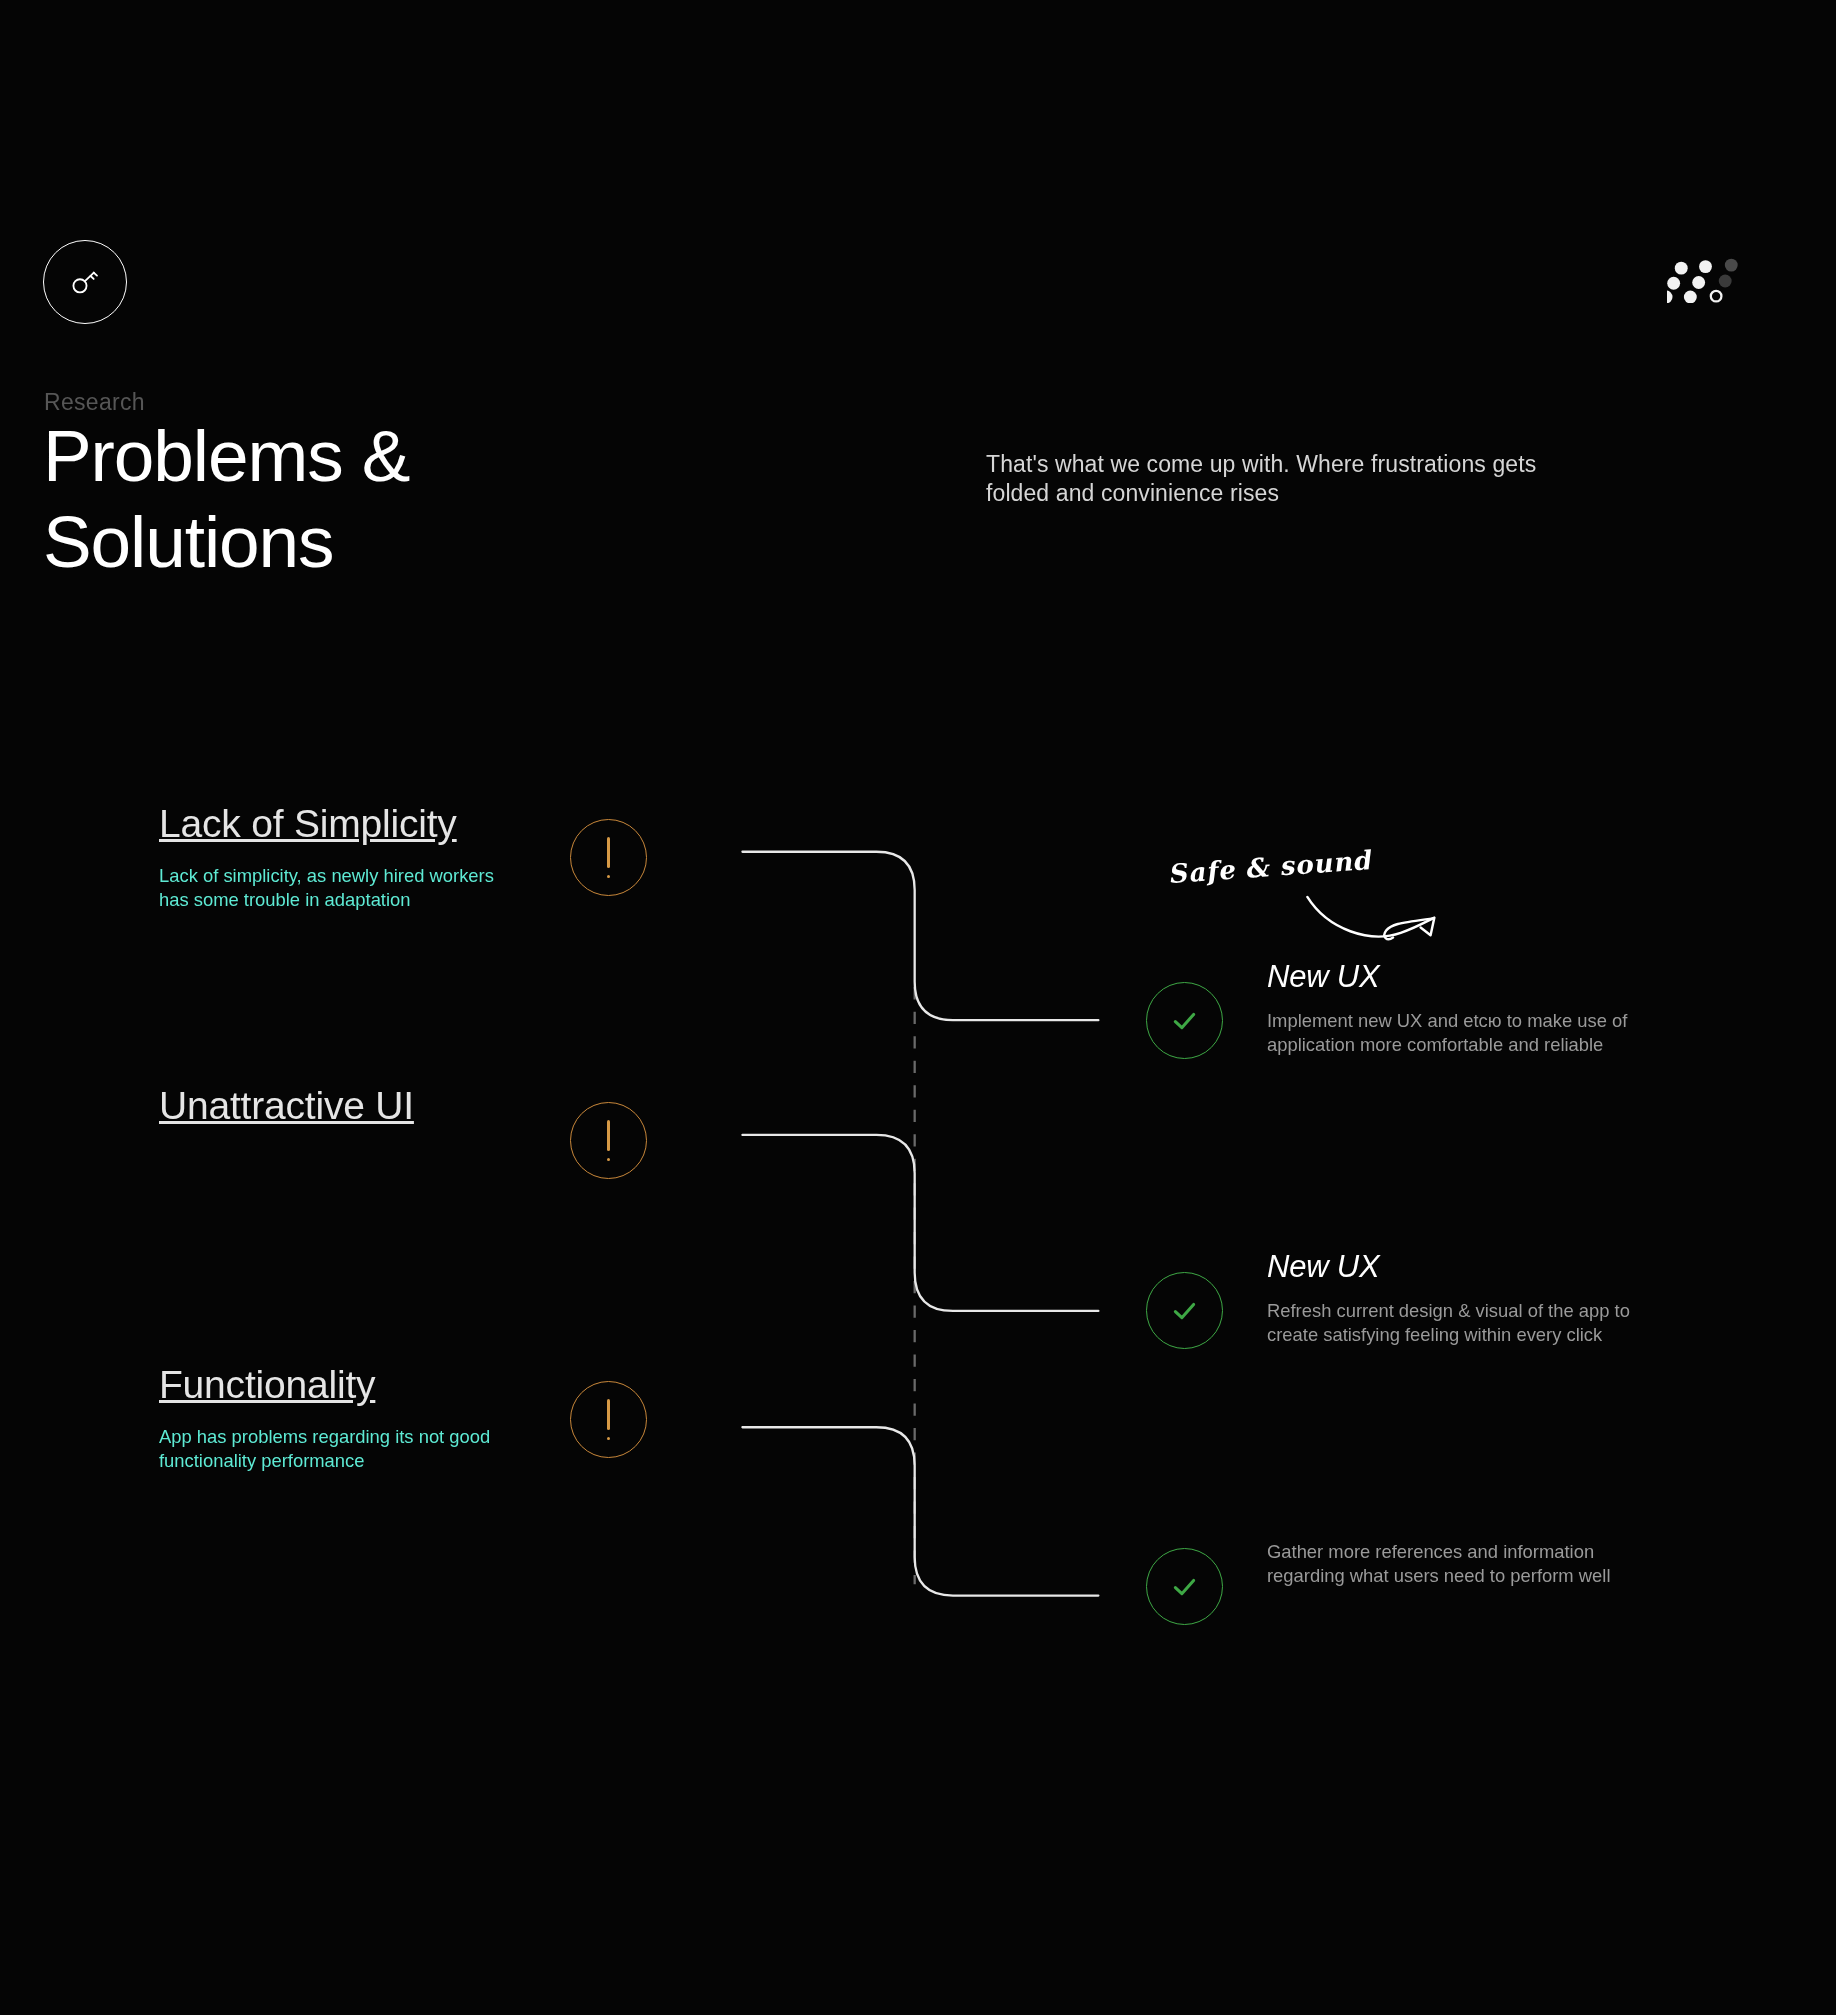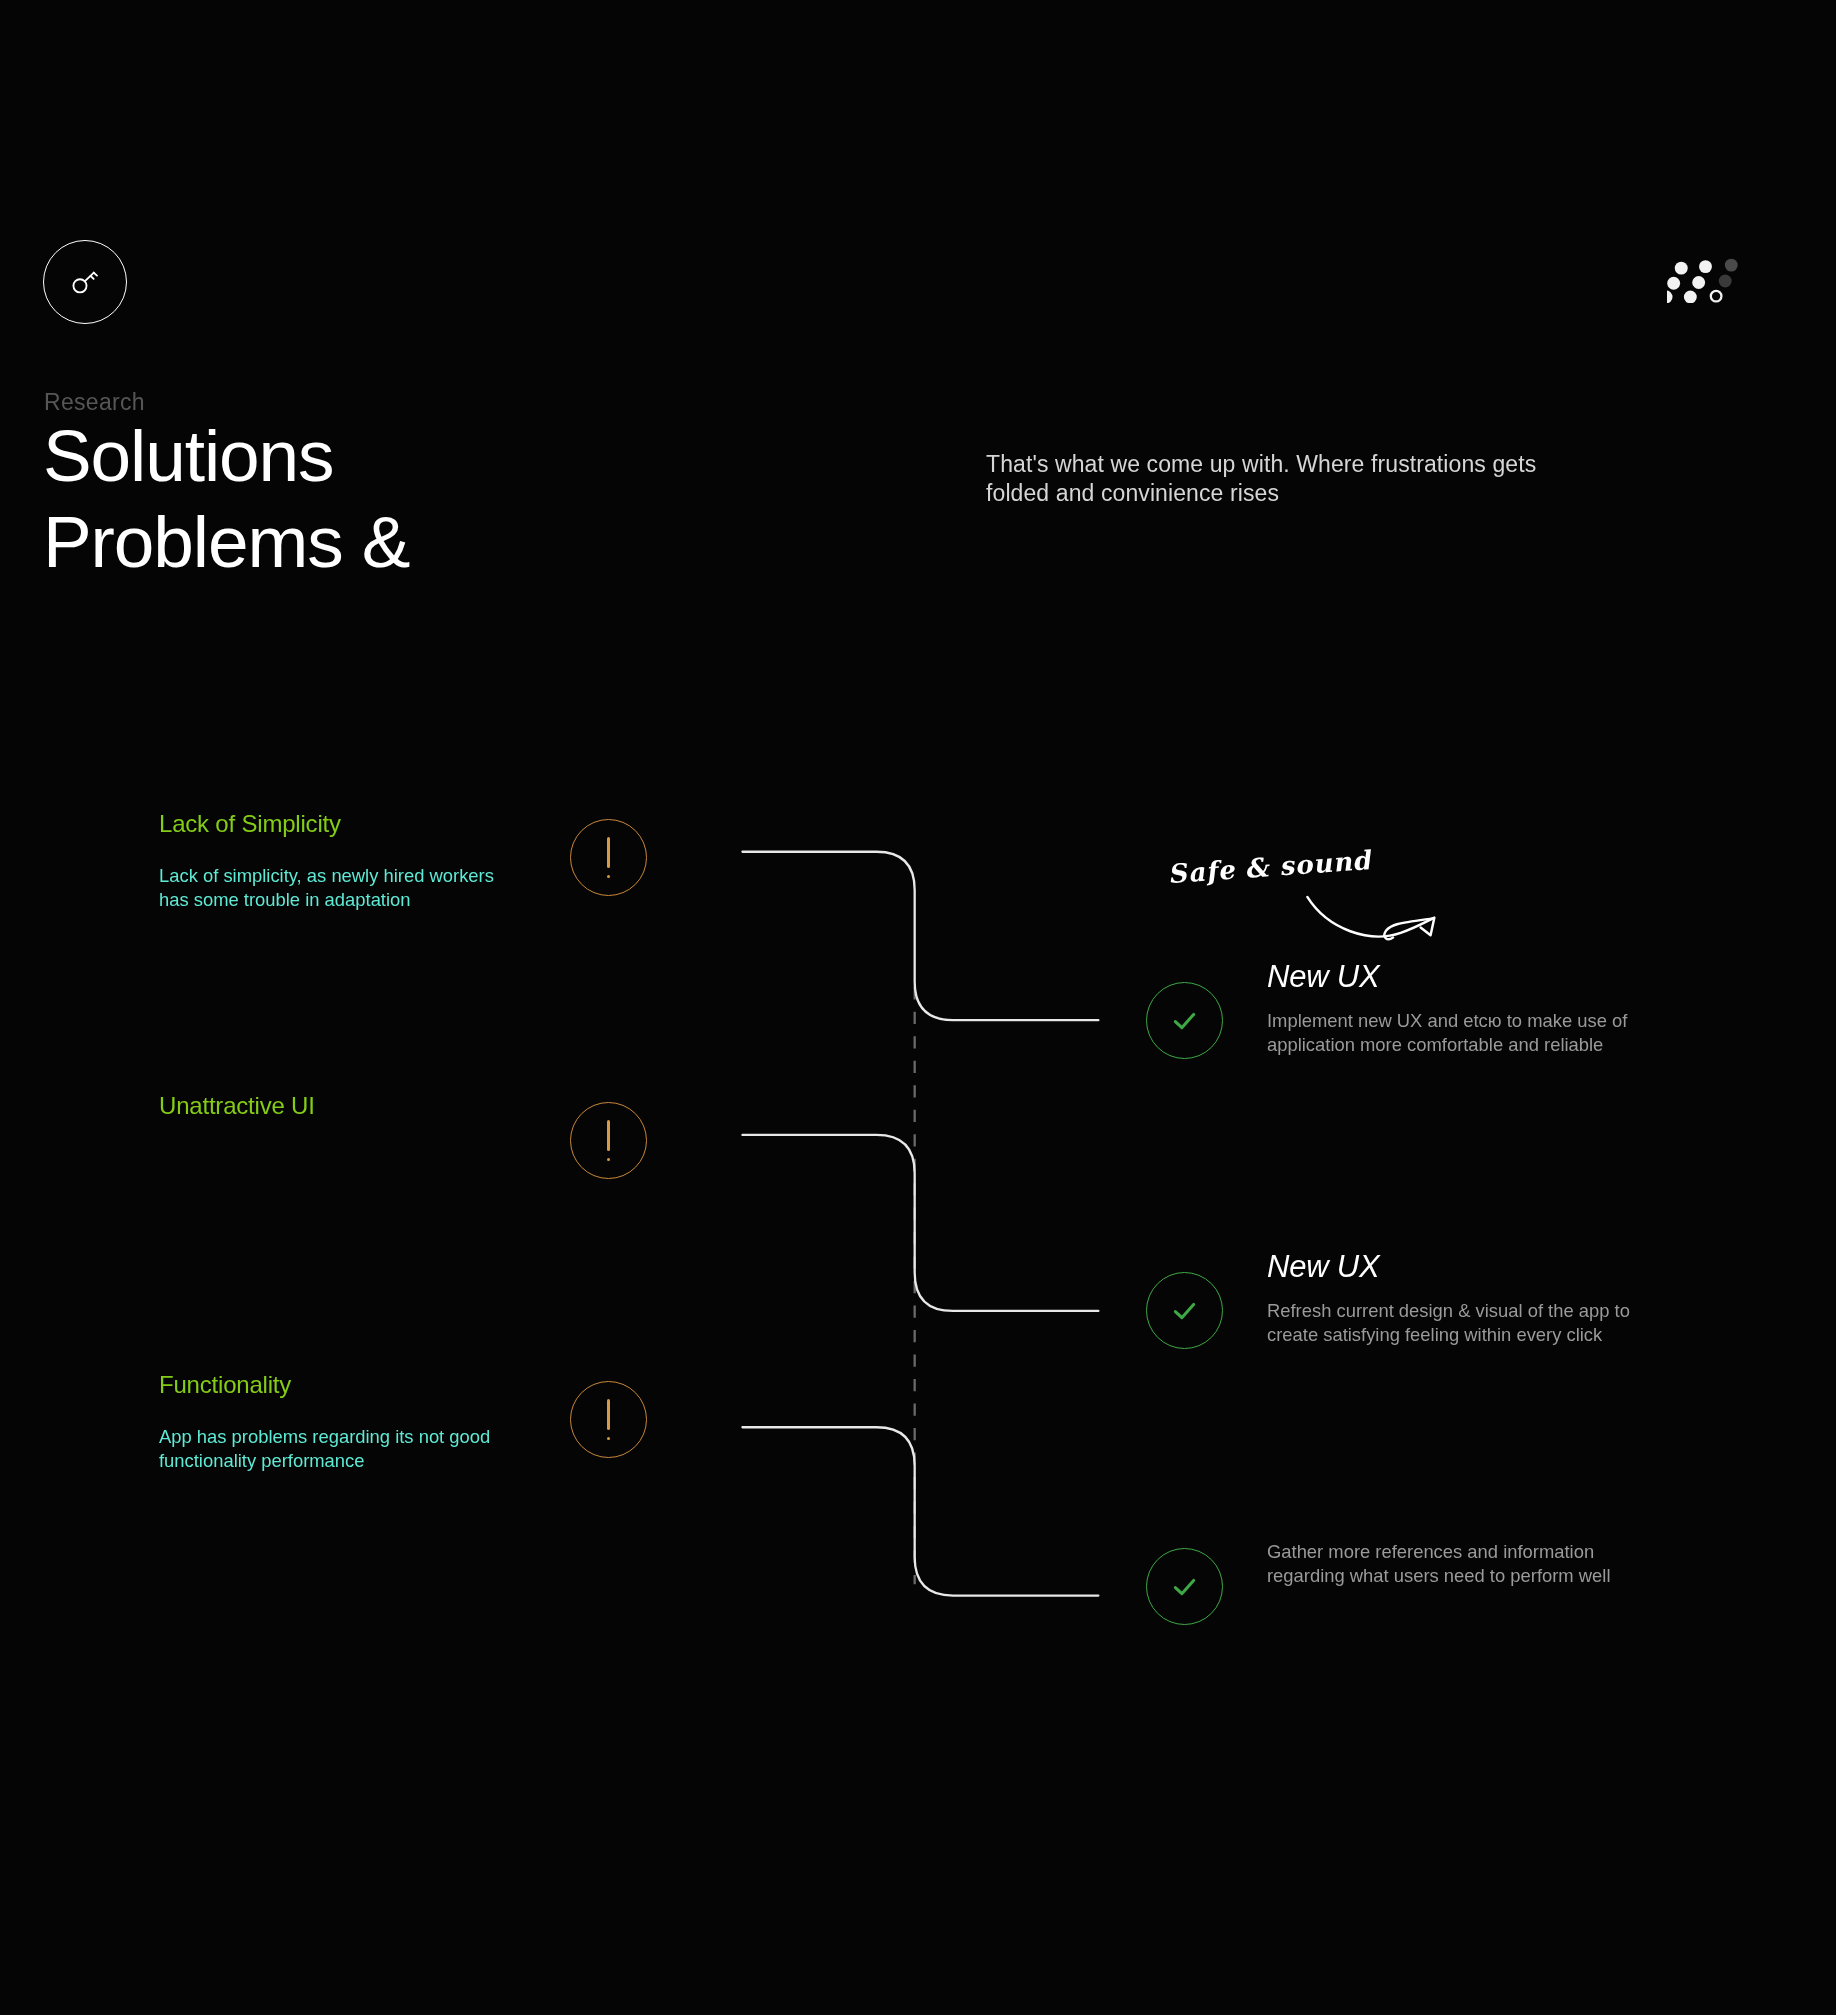--- a/index.html
+++ b/index.html
@@ -77,25 +77,26 @@
     pointer-events:none;
   }
 
   .node {
     position:absolute;
   }
 
   
   .problem { width:429px; }
   .problem .p-title {
-    font-size:24px;
-    font-weight:400;
-    color:#84cc16;
+    font-size:39px;
+    font-weight:400;
+    color:#e5e5e5;
     letter-spacing:-0.2px;
     line-height:34px;
+    text-decoration:underline;
   }
   .problem .p-desc {
     margin-top:23px;
     font-size:18.4px;
     line-height:24px;
     color:#5eead4;
     font-weight:400;
     width:360px;
   }
 
@@ -191,22 +192,22 @@
       <circle cx="76" cy="33" r="8.5" fill="#3a3a3a"></circle>
       <circle cx="-2" cy="54" r="8.5" fill="#f2f2f2"></circle>
       <circle cx="30" cy="54" r="8.5" fill="#f2f2f2"></circle>
       <circle cx="64" cy="53" r="7" stroke="#f2f2f2" stroke-width="3" fill="none"></circle>
     </svg>
   </div>
 
   <div class="eyebrow">Research</div>
 
   <h1 class="headline">
+    <span class="ln">Problems &amp;</span>
     <span class="ln">Solutions</span>
-    <span class="ln">Problems &amp;</span>
   </h1>
 
   <p class="lede">That's what we come up with. Where frustrations gets folded and convinience rises</p>
 
   <svg class="diagram" viewBox="0 0 2400 2633" preserveAspectRatio="none">
 
     <path d="M1195 1290 L1195 2070" stroke="#6a6a6a" stroke-width="3" stroke-dasharray="16 16" fill="none"></path>
 
     <path d="M970 1113 L1145 1113 Q1195 1113 1195 1163 L1195 1283 Q1195 1333 1245 1333 L1435 1333" stroke="#e8e8e8" stroke-width="3" fill="none" stroke-linecap="round"></path>
 

